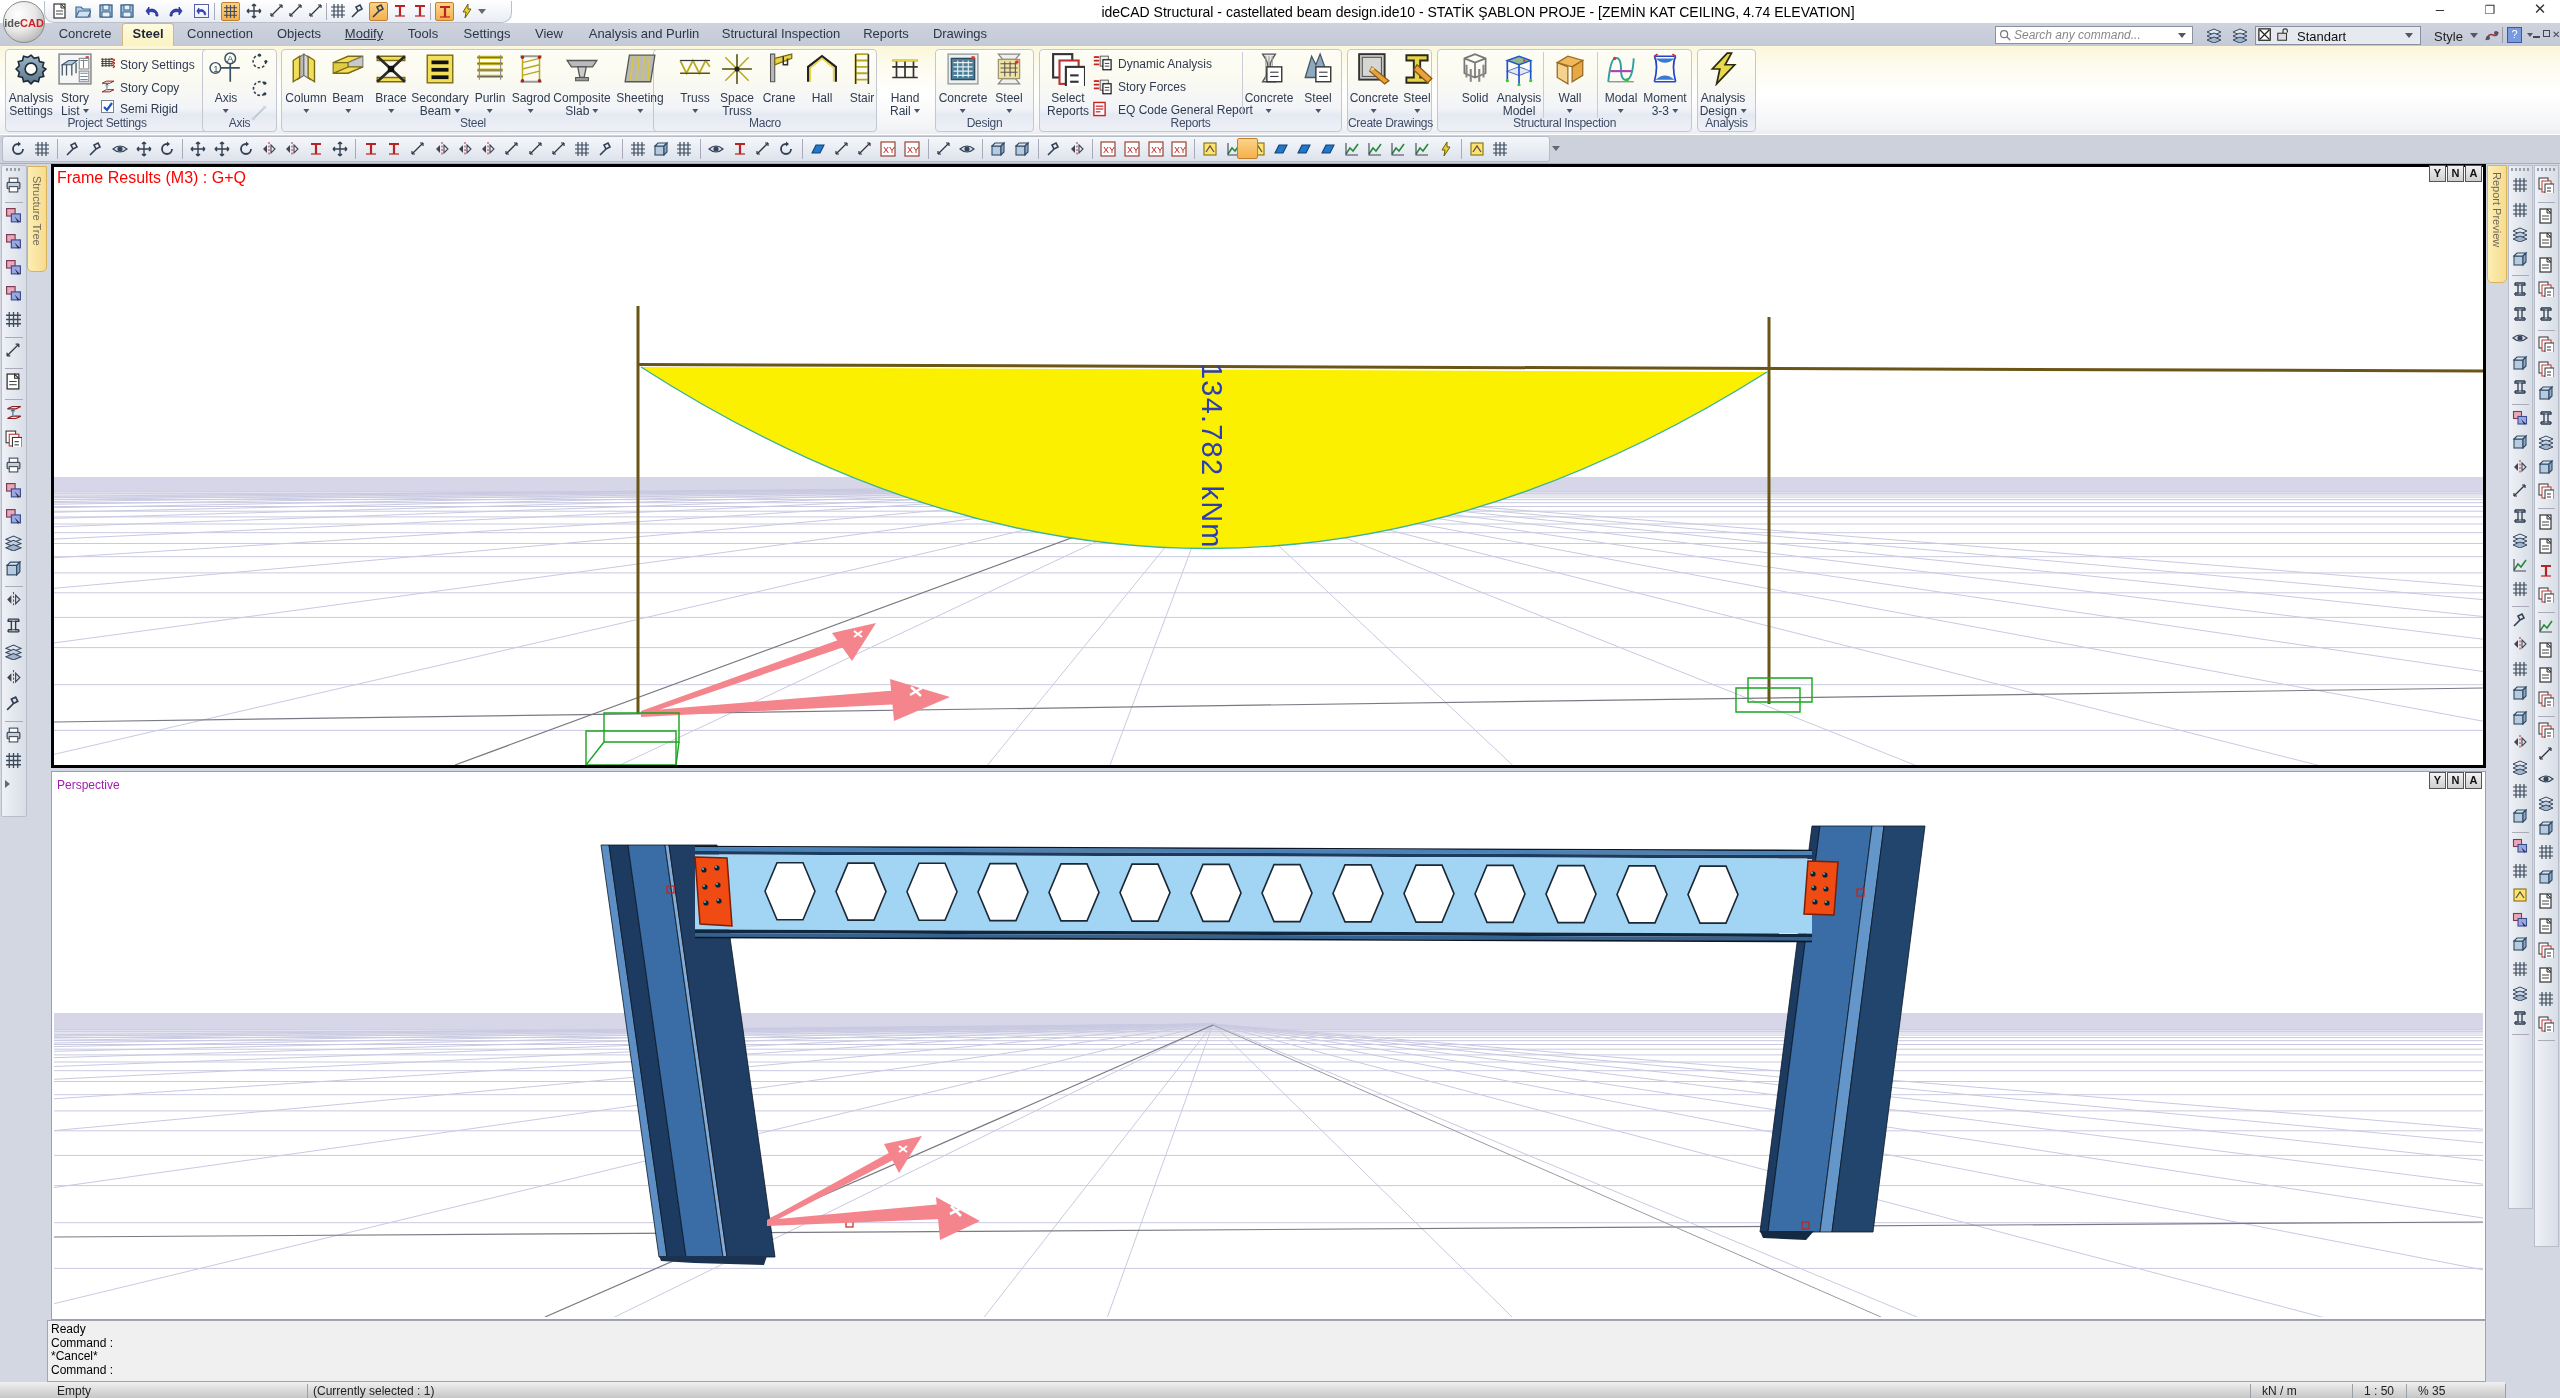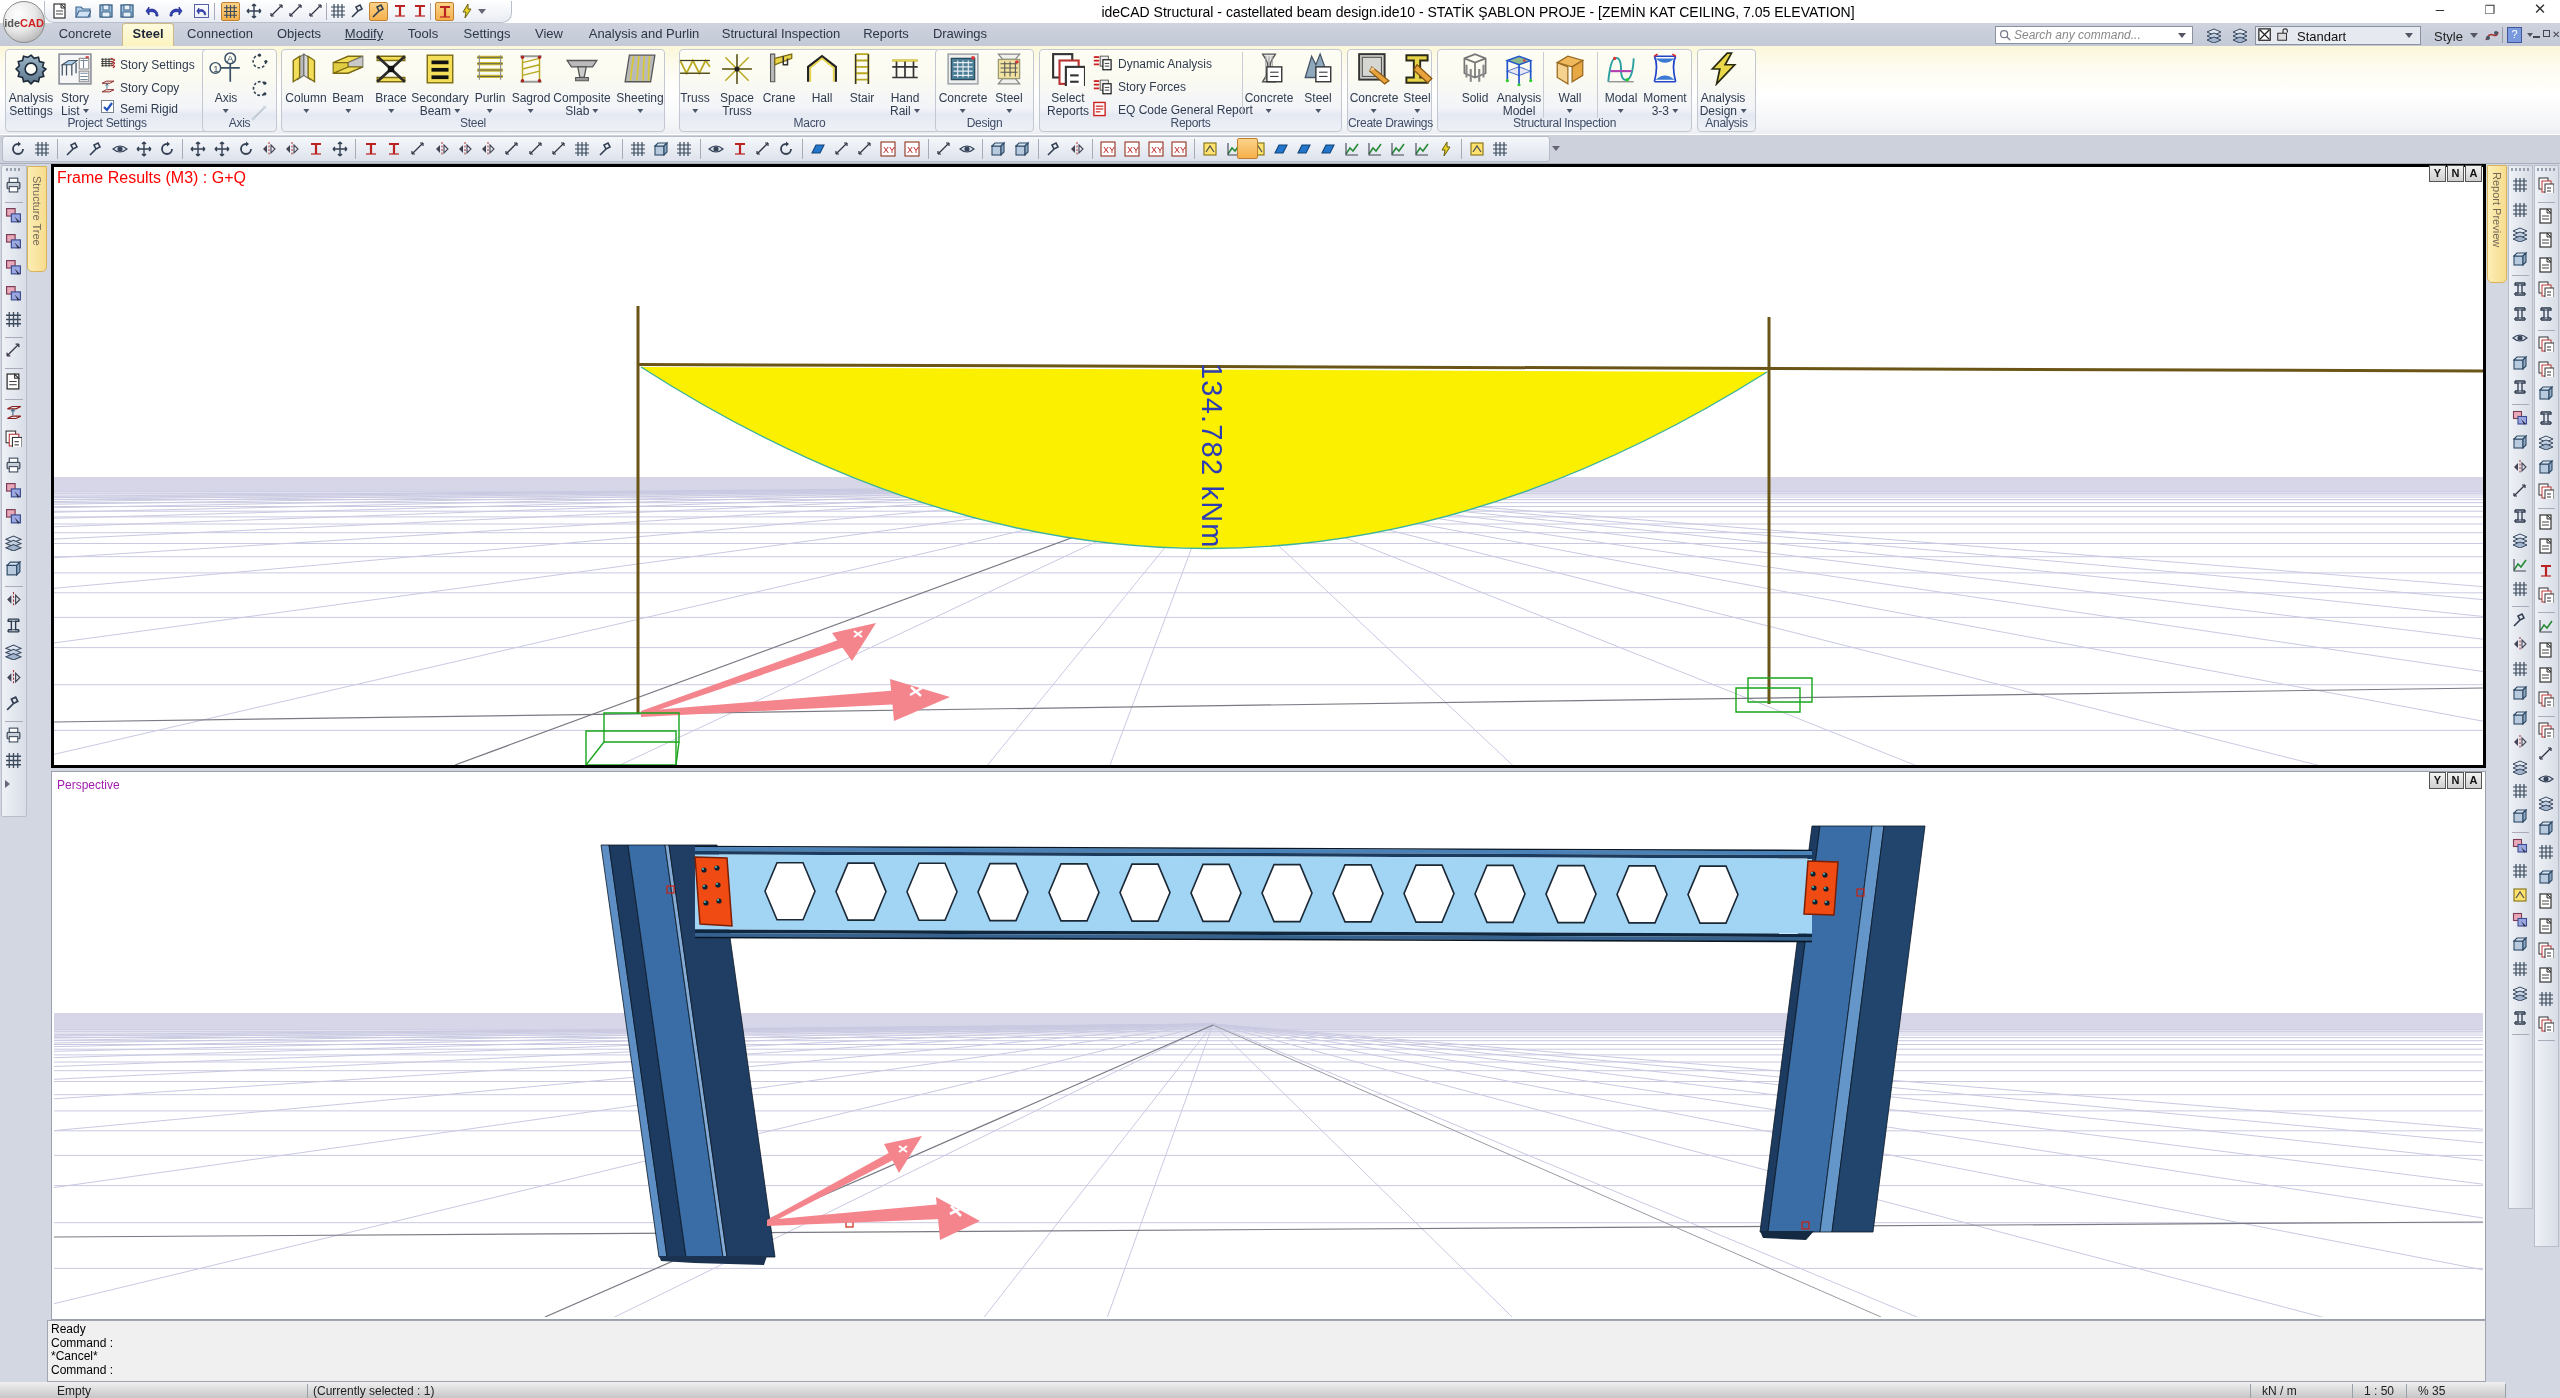--- a/index.html
+++ b/index.html
@@ -191,21 +191,21 @@
   </svg>
 <div class="abs" style="left:430px;top:3px;width:1px;height:17px;background:#aab">&nbsp;</div>
 <div class="abs" style="left:435px;top:2px;width:19px;height:19px;background:linear-gradient(#fbd388,#f5b04c);border:1px solid #c08030;border-radius:2px"></div>
 <svg class="abs" style="left:437px;top:4px" width="16" height="16" viewBox="0 0 16 16">
     <use href="#redT"></use>
   </svg>
 <svg class="abs" style="left:459px;top:3px" width="16" height="16" viewBox="0 0 16 16">
     <use href="#bolt16"></use>
   </svg>
 <div class="abs" style="left:478px;top:9px;width:0;height:0;border-left:4px solid transparent;border-right:4px solid transparent;border-top:5px solid #667">&nbsp;</div>
-<div id="title-text">ideCAD Structural - castellated beam design.ide10 - STATİK ŞABLON PROJE - [ZEMİN KAT CEILING,  7.05 ELEVATION]</div>
+<div id="title-text">ideCAD Structural - castellated beam design.ide10 - STATİK ŞABLON PROJE - [ZEMİN KAT CEILING,  4.74 ELEVATION]</div>
 <div class="winbtn" style="left:2425px;width:30px">–</div>
 <div class="winbtn" style="left:2475px;width:30px;font-size:12px;top:3px">❐</div>
 <div class="winbtn" style="left:2525px;width:30px">✕</div>
 <div id="tabrow"></div>
 <div id="activetab"></div>
 <div class="tab" style="left:85px;">Concrete</div>
 <div class="tab" style="left:148px;font-weight:bold;color:#1c2636;">Steel</div>
 <div class="tab" style="left:220px;">Connection</div>
 <div class="tab" style="left:299px;">Objects</div>
 <div class="tab" style="left:364px;text-decoration:underline;">Modify</div>
@@ -255,21 +255,21 @@
 <div id="ribbon"></div>
 <div class="panel" style="left:5px;width:204px">
     <div class="plabel">Project Settings</div>
   </div>
 <div class="panel" style="left:202px;width:75px">
     <div class="plabel">Axis</div>
   </div>
 <div class="panel" style="left:281px;width:384px">
     <div class="plabel">Steel</div>
   </div>
-<div class="panel" style="left:679px;width:261px">
+<div class="panel" style="left:653px;width:224px">
     <div class="plabel">Macro</div>
   </div>
 <div class="panel" style="left:935px;width:99px">
     <div class="plabel">Design</div>
   </div>
 <div class="panel" style="left:1039px;width:303px">
     <div class="plabel">Reports</div>
   </div>
 <div class="panel" style="left:1347px;width:85px">
     <div class="plabel">Create Drawings</div>

